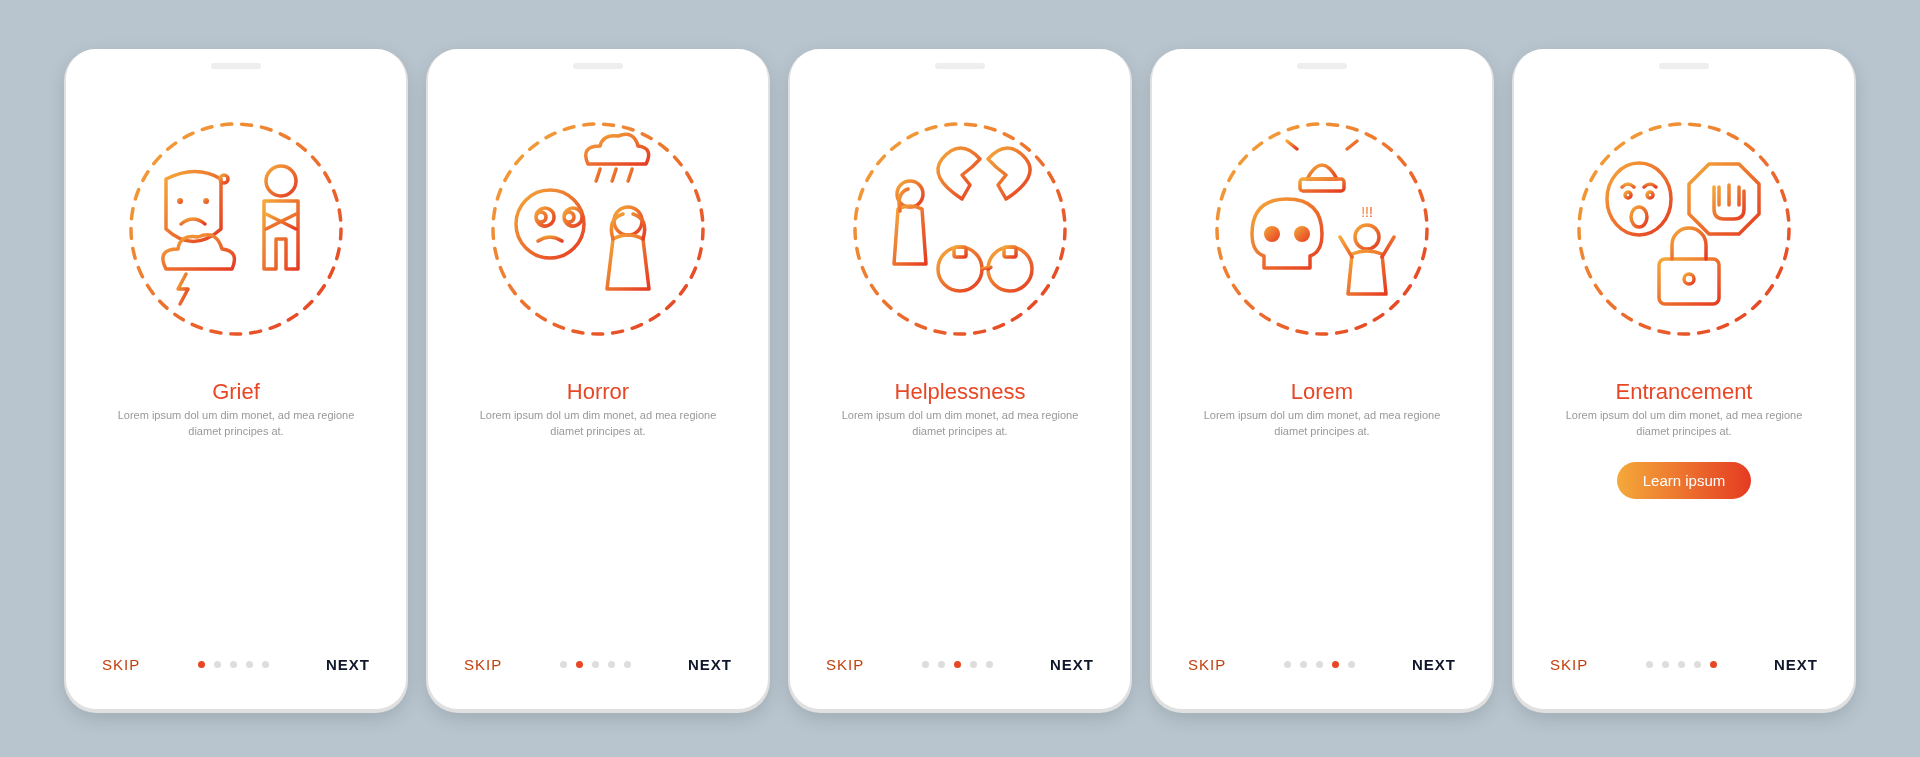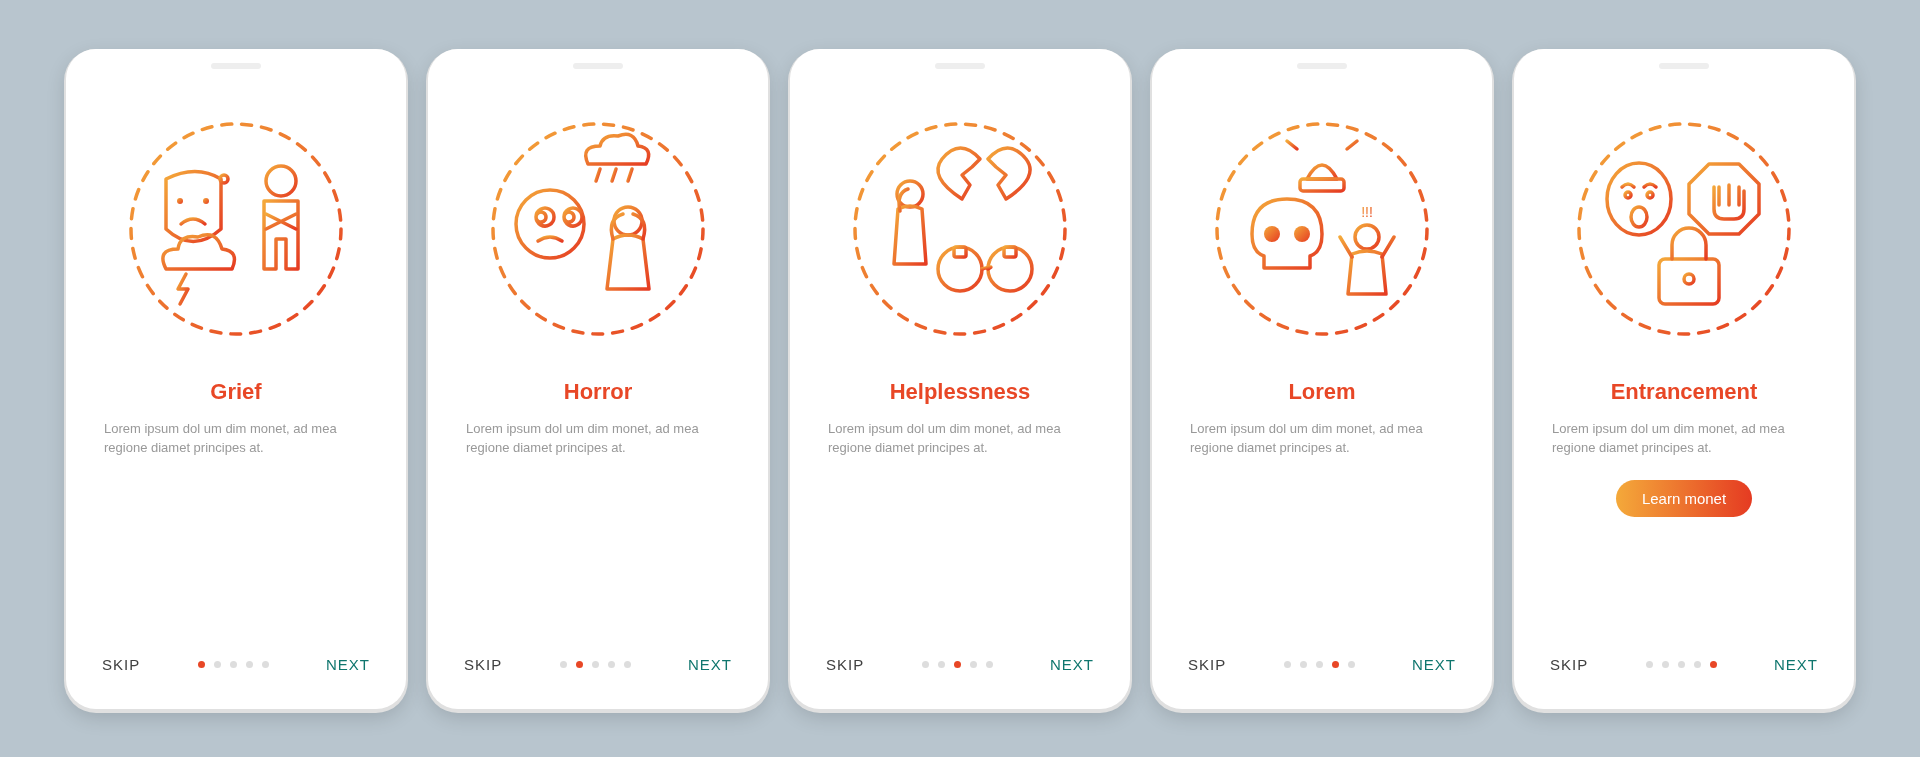--- a/index.html
+++ b/index.html
@@ -40,29 +40,30 @@
   }
   .illus {
     width: 240px;
     height: 240px;
     margin-top: 20px;
     flex-shrink: 0;
   }
   .title {
     color: #e84726;
     font-size: 22px;
-    font-weight: 700;
+    font-weight: 400;
     margin-top: 30px;
     text-align: center;
   }
   .desc {
     color: #999;
-    font-size: 13px;
+    font-size: 11px;
     line-height: 1.5;
-    margin-top: 14px;
+    text-align: center;
+    margin-top: 2px;
     padding: 0 8px;
   }
   .cta {
     margin-top: 22px;
     background: linear-gradient(90deg, #f4a93a, #e53b22);
     color: #fff;
     font-size: 15px;
     padding: 10px 26px;
     border-radius: 20px;
     border: none;
@@ -70,22 +71,22 @@
   }
   .footer {
     margin-top: auto;
     width: 100%;
     display: flex;
     justify-content: space-between;
     align-items: center;
     font-size: 15px;
     padding: 0 6px 6px 6px;
   }
-  .skip { color: #404040; letter-spacing: 1px; cursor: pointer; }
-  .next { color: #0f766e; letter-spacing: 1px; cursor: pointer; font-weight: 400;}
+  .skip { color: #c2410c; letter-spacing: 1px; cursor: pointer; }
+  .next { color: #0f172a; letter-spacing: 1px; cursor: pointer; font-weight: 700;}
   .dots { display: flex; gap: 9px; }
   .dot { width: 7px; height: 7px; border-radius: 50%; background: #ddd; }
   .dot.active { background: #e84726; }
 </style>
 </head>
 <body>
 
 <div class="container" id="root">
     <div class="phone">
       <div class="speaker"></div>
@@ -245,21 +246,21 @@
   <path d="M150 78 v22 q0 10 10 10 h10 q10 0 10 -10 v-18 M155 78 v18 M165 76 v20 M175 78 v18"></path>
 
   <rect x="95" y="150" width="60" height="45" rx="6"></rect>
   <path d="M108 150 v-14 a17 17 0 0 1 34 0 v14"></path>
   <circle cx="125" cy="170" r="5"></circle>
           <line x1="125" y1="175" x2="125" y2="184"></line>
 </svg>
 </div>
       <div class="title">Entrancement</div>
       <div class="desc">Lorem ipsum dol um dim monet, ad mea regione diamet principes at.</div>
-      <button class="cta">Learn monet</button>
+      <button class="cta">Learn ipsum</button>
       <div class="footer">
         <span class="skip">SKIP</span>
         <div class="dots">
           <span class="dot"></span>
           <span class="dot"></span>
           <span class="dot"></span>
           <span class="dot"></span>
           <span class="dot active"></span>
         </div>
         <span class="next">NEXT</span>

